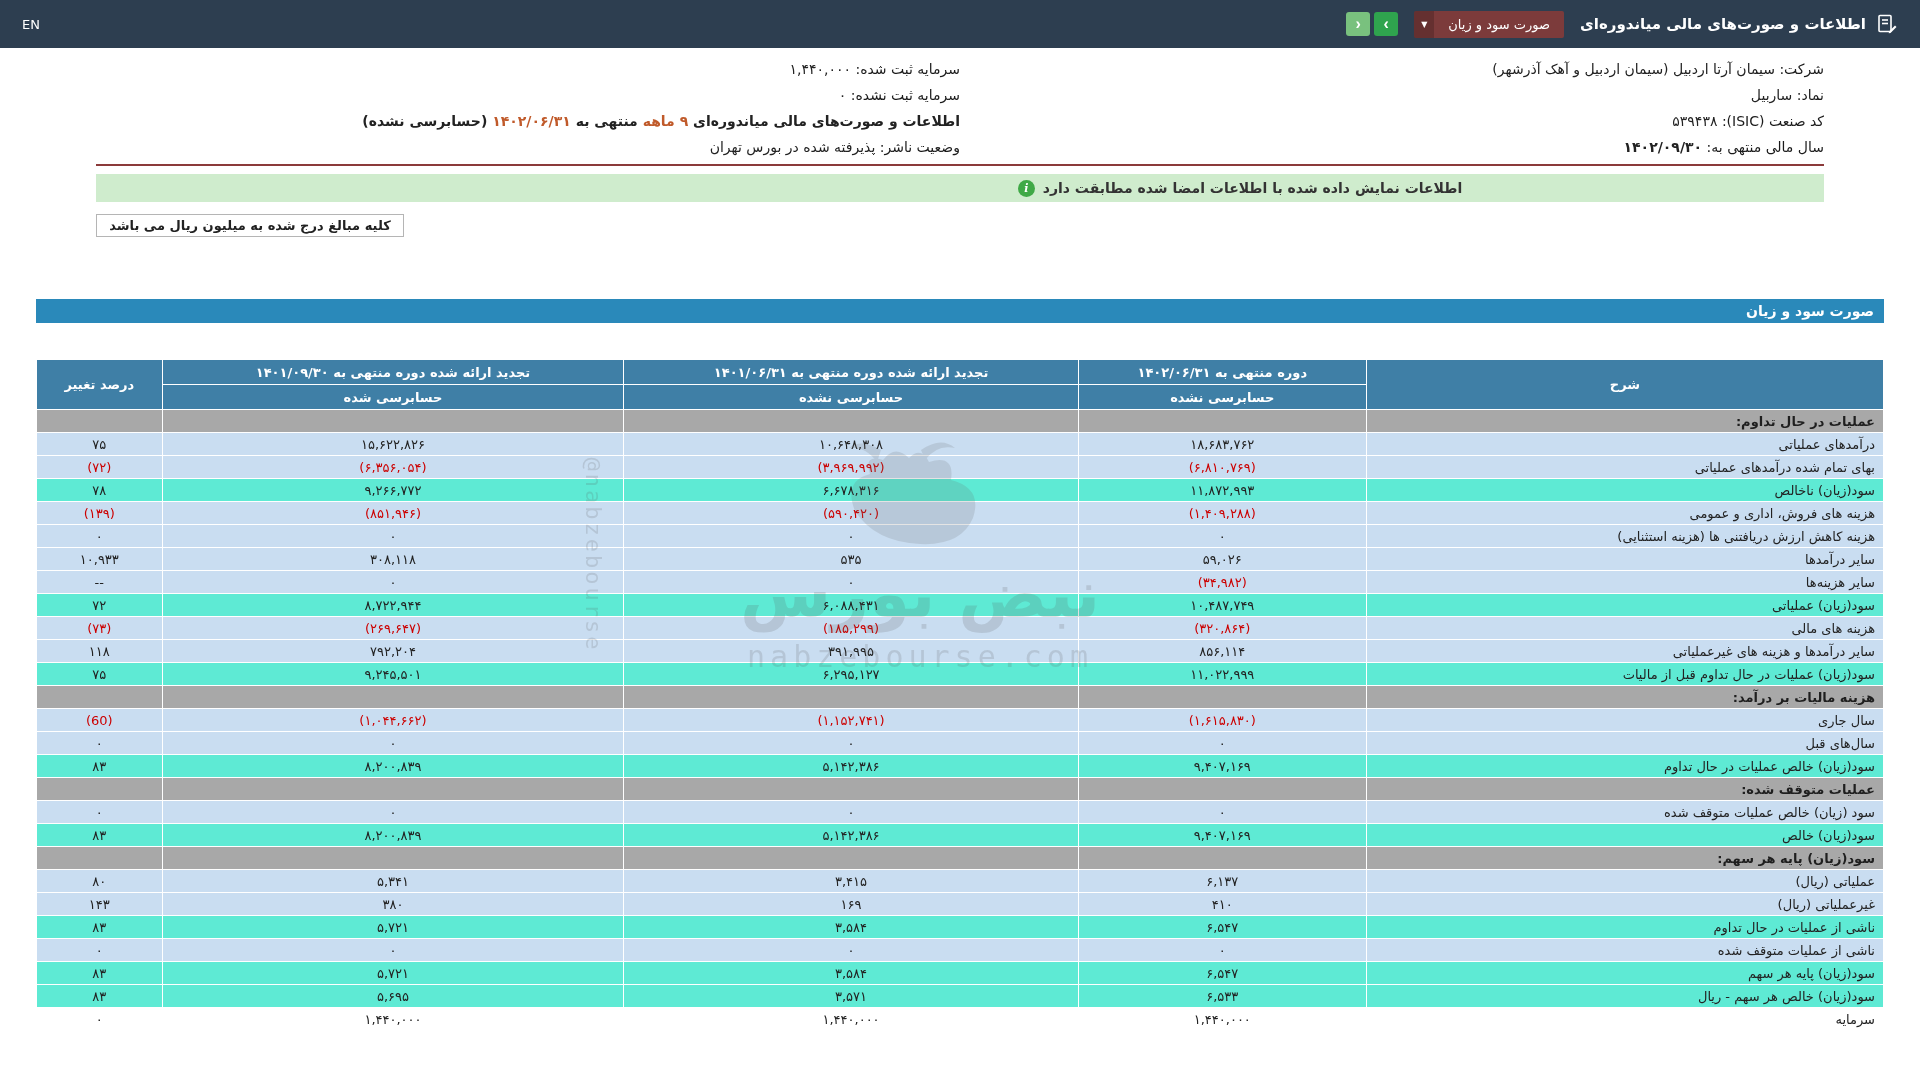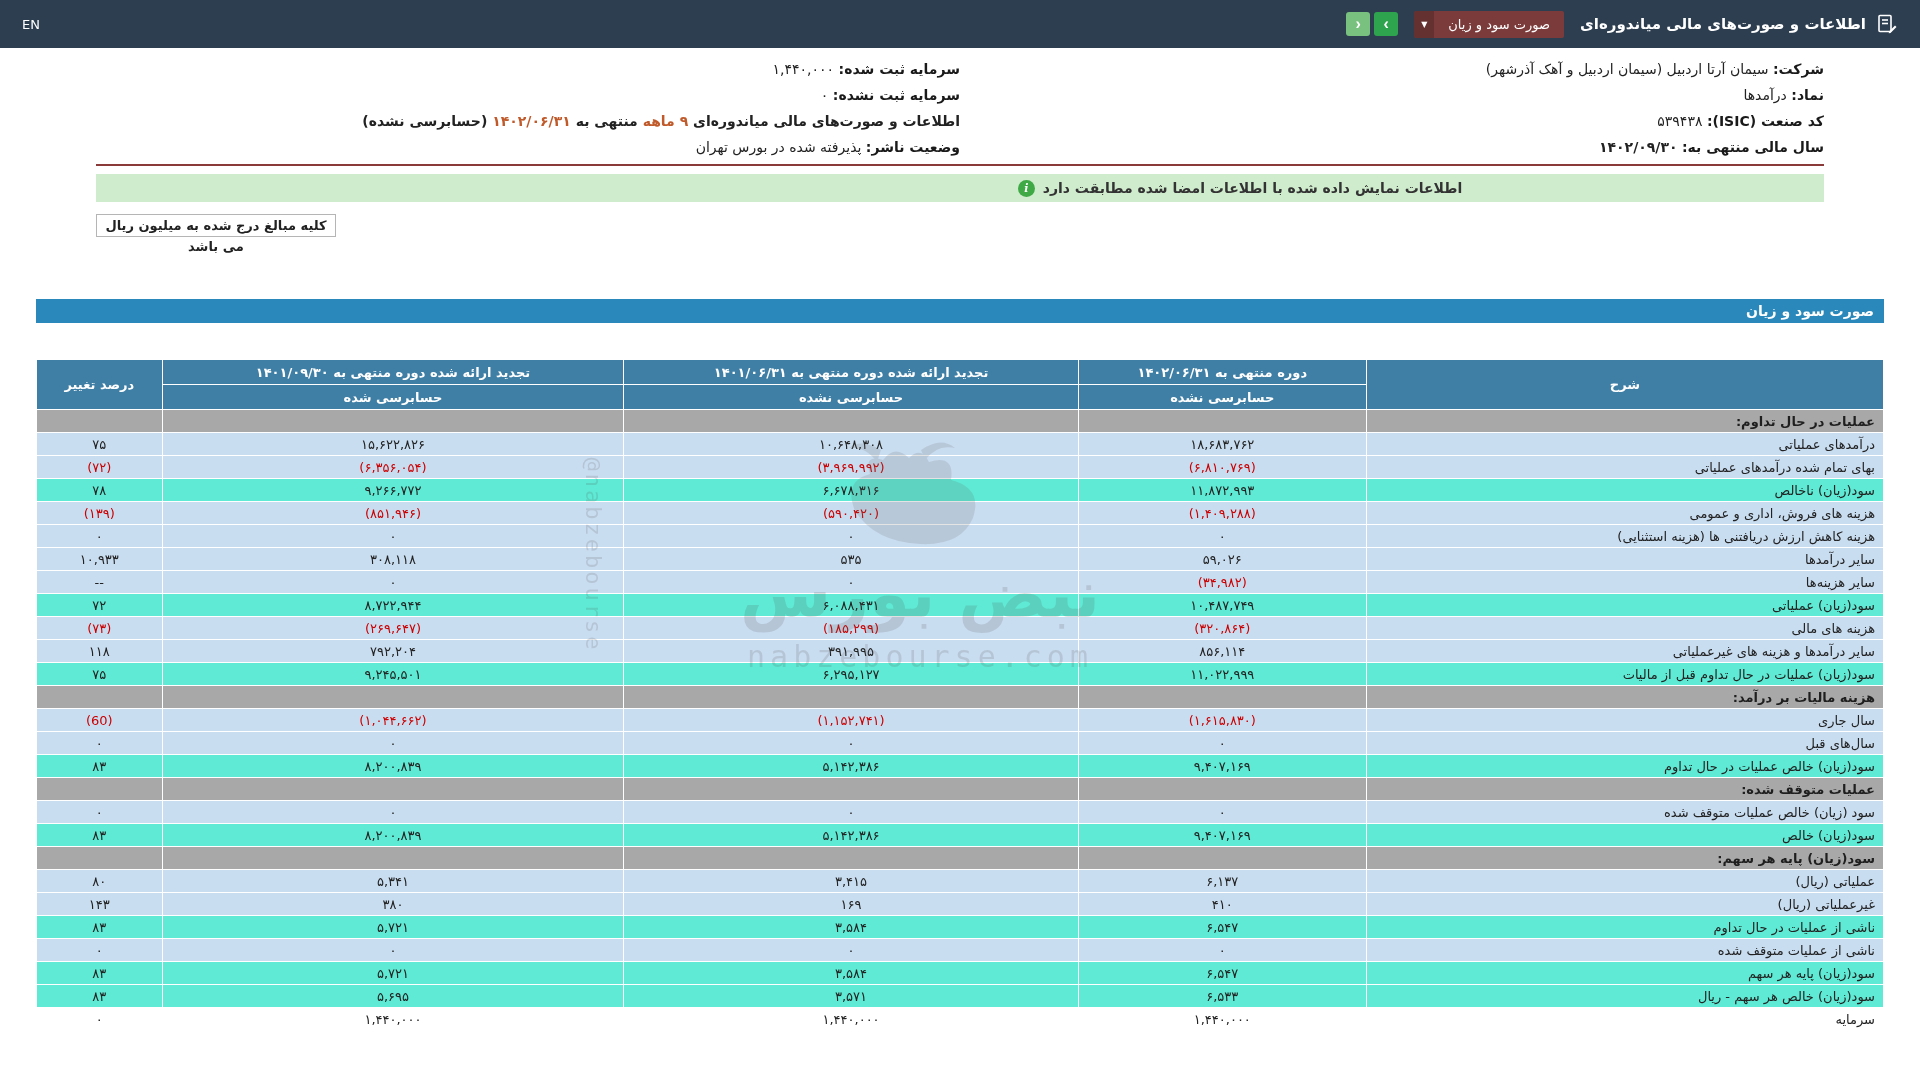--- a/index.html
+++ b/index.html
@@ -40,41 +40,41 @@
   .nav-btn.back    { background: #79c17e; }
   .lang { font-size: 13px; cursor: pointer; }
 
   
   .info {
     margin: 8px 96px 0; display: grid; grid-template-columns: 50% 50%;
     font-size: 14px; line-height: 26px;
     border-bottom: 2px solid #8b3a3a; padding-bottom: 4px;
   }
   .info-cell { white-space: nowrap; overflow: hidden; }
-  .info .lbl { font-weight: bold; color: #1a1a1a; }
+  .info .lbl { font-weight: normal; color: #1a1a1a; }
   .info .val { color: #222; }
   .accent { color: #c05a2a; font-weight: bold; }
   .period-line { font-weight: bold; }
 
   
   .match-bar {
     margin: 8px 96px 0; height: 28px; background: #cfeccd;
     display: flex; align-items: center; justify-content: center;
     padding-left: 560px; font-size: 14px; font-weight: 600; color: #333;
   }
   .info-icon {
     width: 17px; height: 17px; border-radius: 50%; background: #3fa946; color: #fff;
     display: inline-flex; align-items: center; justify-content: center;
     font-size: 11px; font-style: italic; font-weight: bold; margin-right: 8px;
     font-family: "DejaVu Serif", serif;
   }
 
   
   .unit-box {
-    width: 240px; height: 23px; line-height: 21px;
+    width: 308px; height: 23px; line-height: 21px;
     margin: 12px auto 0 96px;
     border: 1px solid #b5b5b5; background: #fff;
     text-align: center; font-size: 13px; font-weight: bold;
   }
 
   
   .stmt { margin: 62px 36px 0; }
   .stmt-title-bar {
     background: #2a89ba; color: #fff; font-weight: bold; font-size: 14px;
     padding: 4px 10px;
@@ -148,21 +148,21 @@
   <div class="info-cell">
     <span class="lbl">شرکت:</span>
     <span class="val">سیمان آرتا اردبیل (سیمان اردبیل و آهک آذرشهر)</span>
   </div>
   <div class="info-cell">
     <span class="lbl">سرمایه ثبت شده:</span>
     <span class="val">۱,۴۴۰,۰۰۰</span>
   </div>
   <div class="info-cell">
     <span class="lbl">نماد:</span>
-    <span class="val">درآمدها</span>
+    <span class="val">ساربیل</span>
   </div>
   <div class="info-cell">
     <span class="lbl">سرمایه ثبت نشده:</span>
     <span class="val">۰</span>
   </div>
   <div class="info-cell">
     <span class="lbl">کد صنعت (ISIC):</span>
     <span class="val">۵۳۹۴۳۸</span>
   </div>
   <div class="info-cell period-line">

